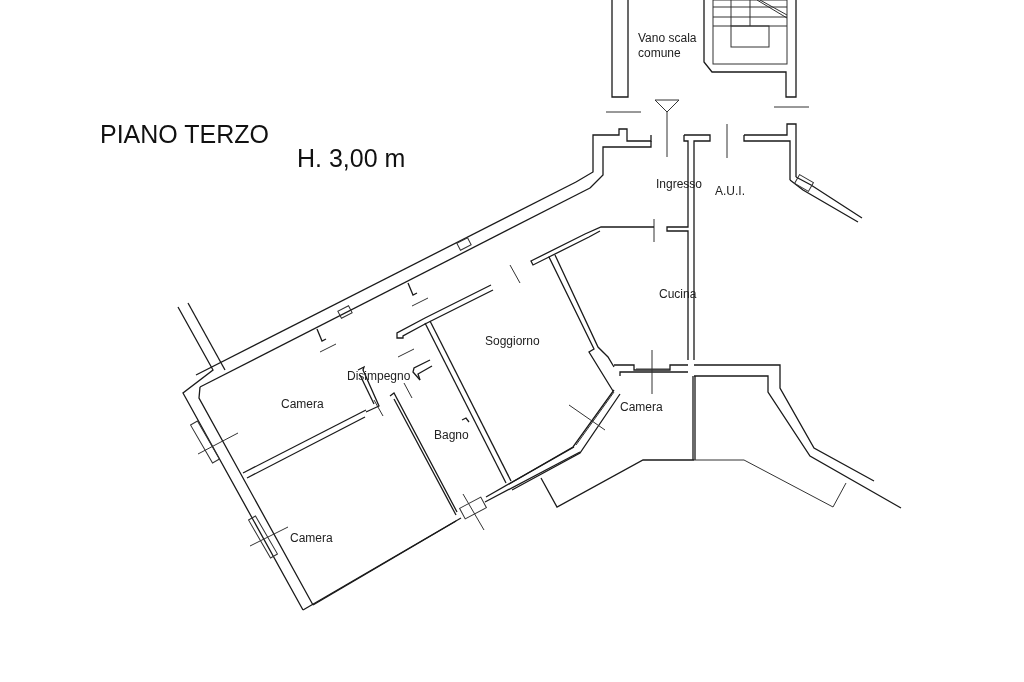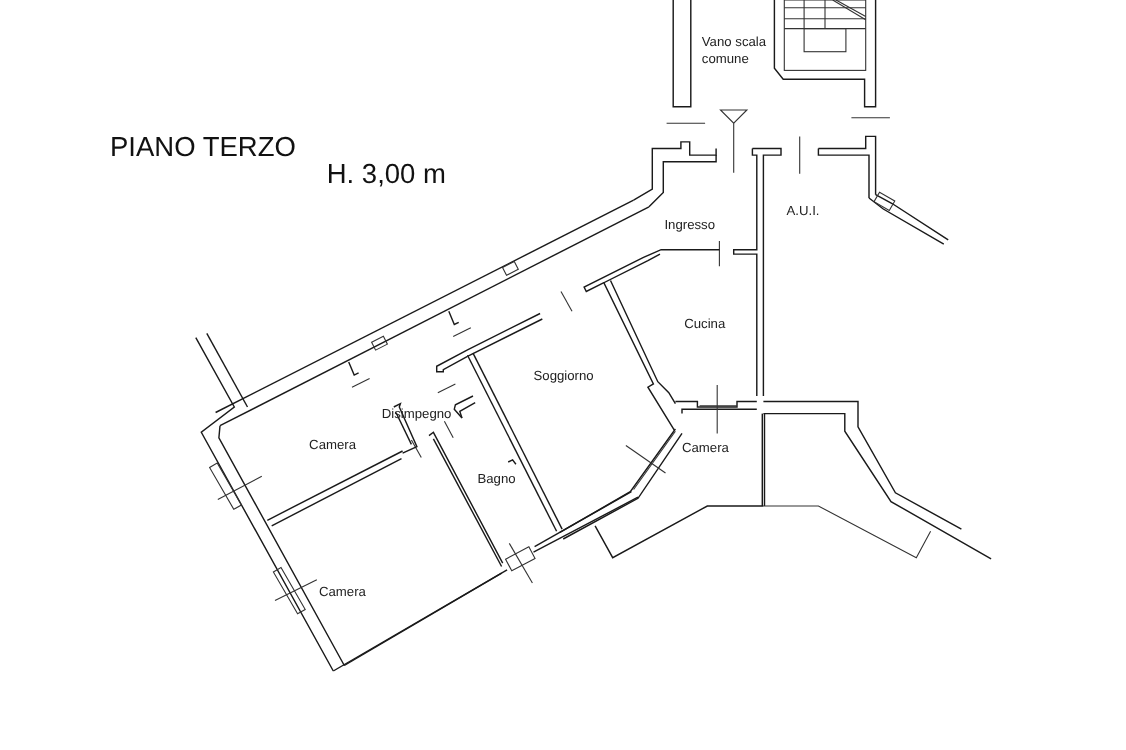--- a/index.html
+++ b/index.html
@@ -127,22 +127,22 @@
       <line class="w" x1="485" y1="502" x2="580" y2="452"></line>
       <line class="w" x1="486" y1="497" x2="574" y2="447"></line>
     </g>
   </svg>
 
   <div class="title" style="left:100px; top:120px;">PIANO TERZO</div>
   <div class="title" style="left:297px; top:120px;margin-top:24px;">H. 3,00 m</div>
 
   <div class="label" style="left:638px; top:31px;">Vano scala</div>
   <div class="label" style="left:638px; top:46px;text-align:center;">comune</div>
-  <div class="label" style="left:604px; top:177px;margin-top:20px;">Ingresso</div>
+  <div class="label" style="left:656px; top:177px;">Ingresso</div>
   <div class="label" style="left:715px; top:164px;margin-top:20px;">A.U.I.</div>
-  <div class="label" style="left:622px; top:287px;">Cucina</div>
+  <div class="label" style="left:659px; top:287px;">Cucina</div>
   <div class="label" style="left:485px; top:334px;">Soggiorno</div>
   <div class="label" style="left:347px; top:369px;">Disimpegno</div>
   <div class="label" style="left:281px; top:397px;">Camera</div>
   <div class="label" style="left:434px; top:428px;">Bagno</div>
   <div class="label" style="left:620px; top:400px;">Camera</div>
   <div class="label" style="left:290px; top:531px;">Camera</div>
 </div>
 
 </body></html>

